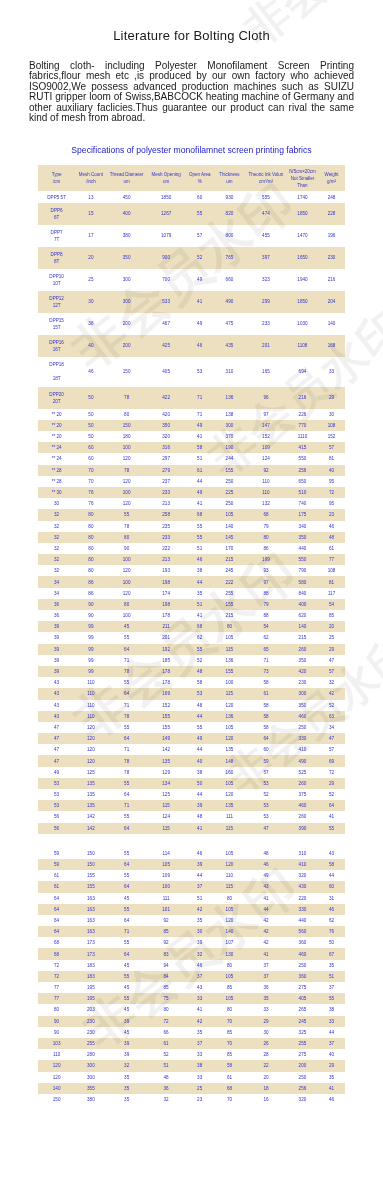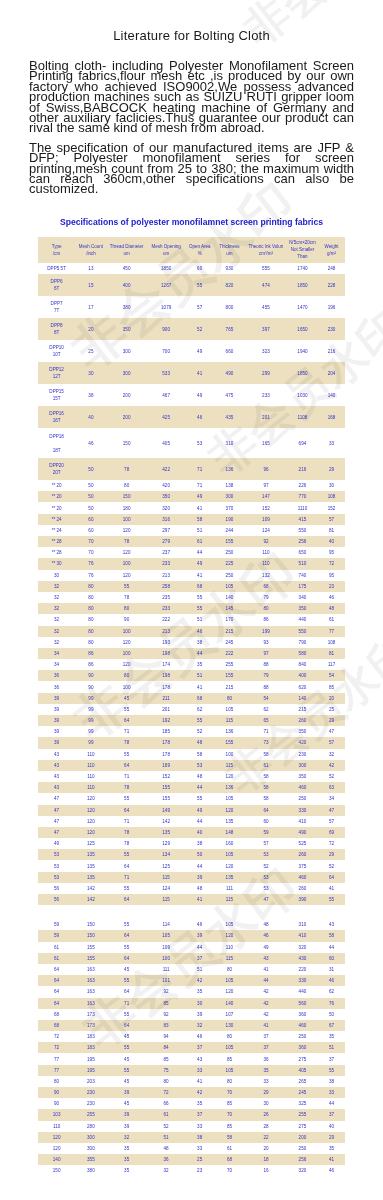--- a/index.html
+++ b/index.html
@@ -57,36 +57,36 @@
     margin: 0;
     padding-top: 28px;
     letter-spacing: 0.2px;
   }
   .intro {
     margin: 0 auto;
     width: 325px;
     padding-top: 18px;
   }
   .para {
-    font-size: 13px;
+    font-size: 10px;
     line-height: 10.4px;
     color: #1a1a1a;
     text-align: justify;
     margin: 0 0 9px 0;
   }
   .para:last-child { margin-bottom: 0; }
 
   
   .table-title {
     width: 325px;
     margin: 0 auto;
     padding-top: 22px;
     padding-bottom: 10px;
     font-size: 8.6px;
-    font-weight: bold;
+    font-weight: normal;
     color: #2222cc;
     text-align: center;
   }
   .spec-table {
     width: 307px;
     margin: 0 auto;
     border-collapse: collapse;
     table-layout: fixed;
     font-size: 4.6px;
     color: #3333cc;
@@ -138,21 +138,20 @@
     <div class="wm-text wm3">非会员水印</div>
     <div class="wm-text wm4">非会员水印</div>
     <div class="wm-text wm5">非会员水印</div>
     <div class="wm-text wm6">非会员水印</div>
   </div>
 
   <h1 class="doc-title">Literature for Bolting Cloth</h1>
 
   <div class="intro">
     <p class="para">Bolting cloth- including Polyester Monofilament Screen Printing fabrics,flour mesh etc ,is produced by our own factory who achieved ISO9002,We possess advanced production machines such as SUIZU RUTI gripper loom of Swiss,BABCOCK heating machine of Germany and other auxiliary faclicies.Thus guarantee our product can rival the same kind of mesh from abroad.</p>
-    <p class="para">The specification of our manufactured items are JFP &amp; DFP; Polyester monofilament series for screen printing,mesh count from 25 to 380; the maximum width can reach 360cm,other specifications can also be customized.</p>
   </div>
 
   <div class="table-title">Specifications of polyester monofilamnet screen printing fabrics</div>
 
   <table class="spec-table">
     <colgroup>
       <col class="c-type">
         <col class="c-mesh">
         <col class="c-thr">
         <col class="c-open">

